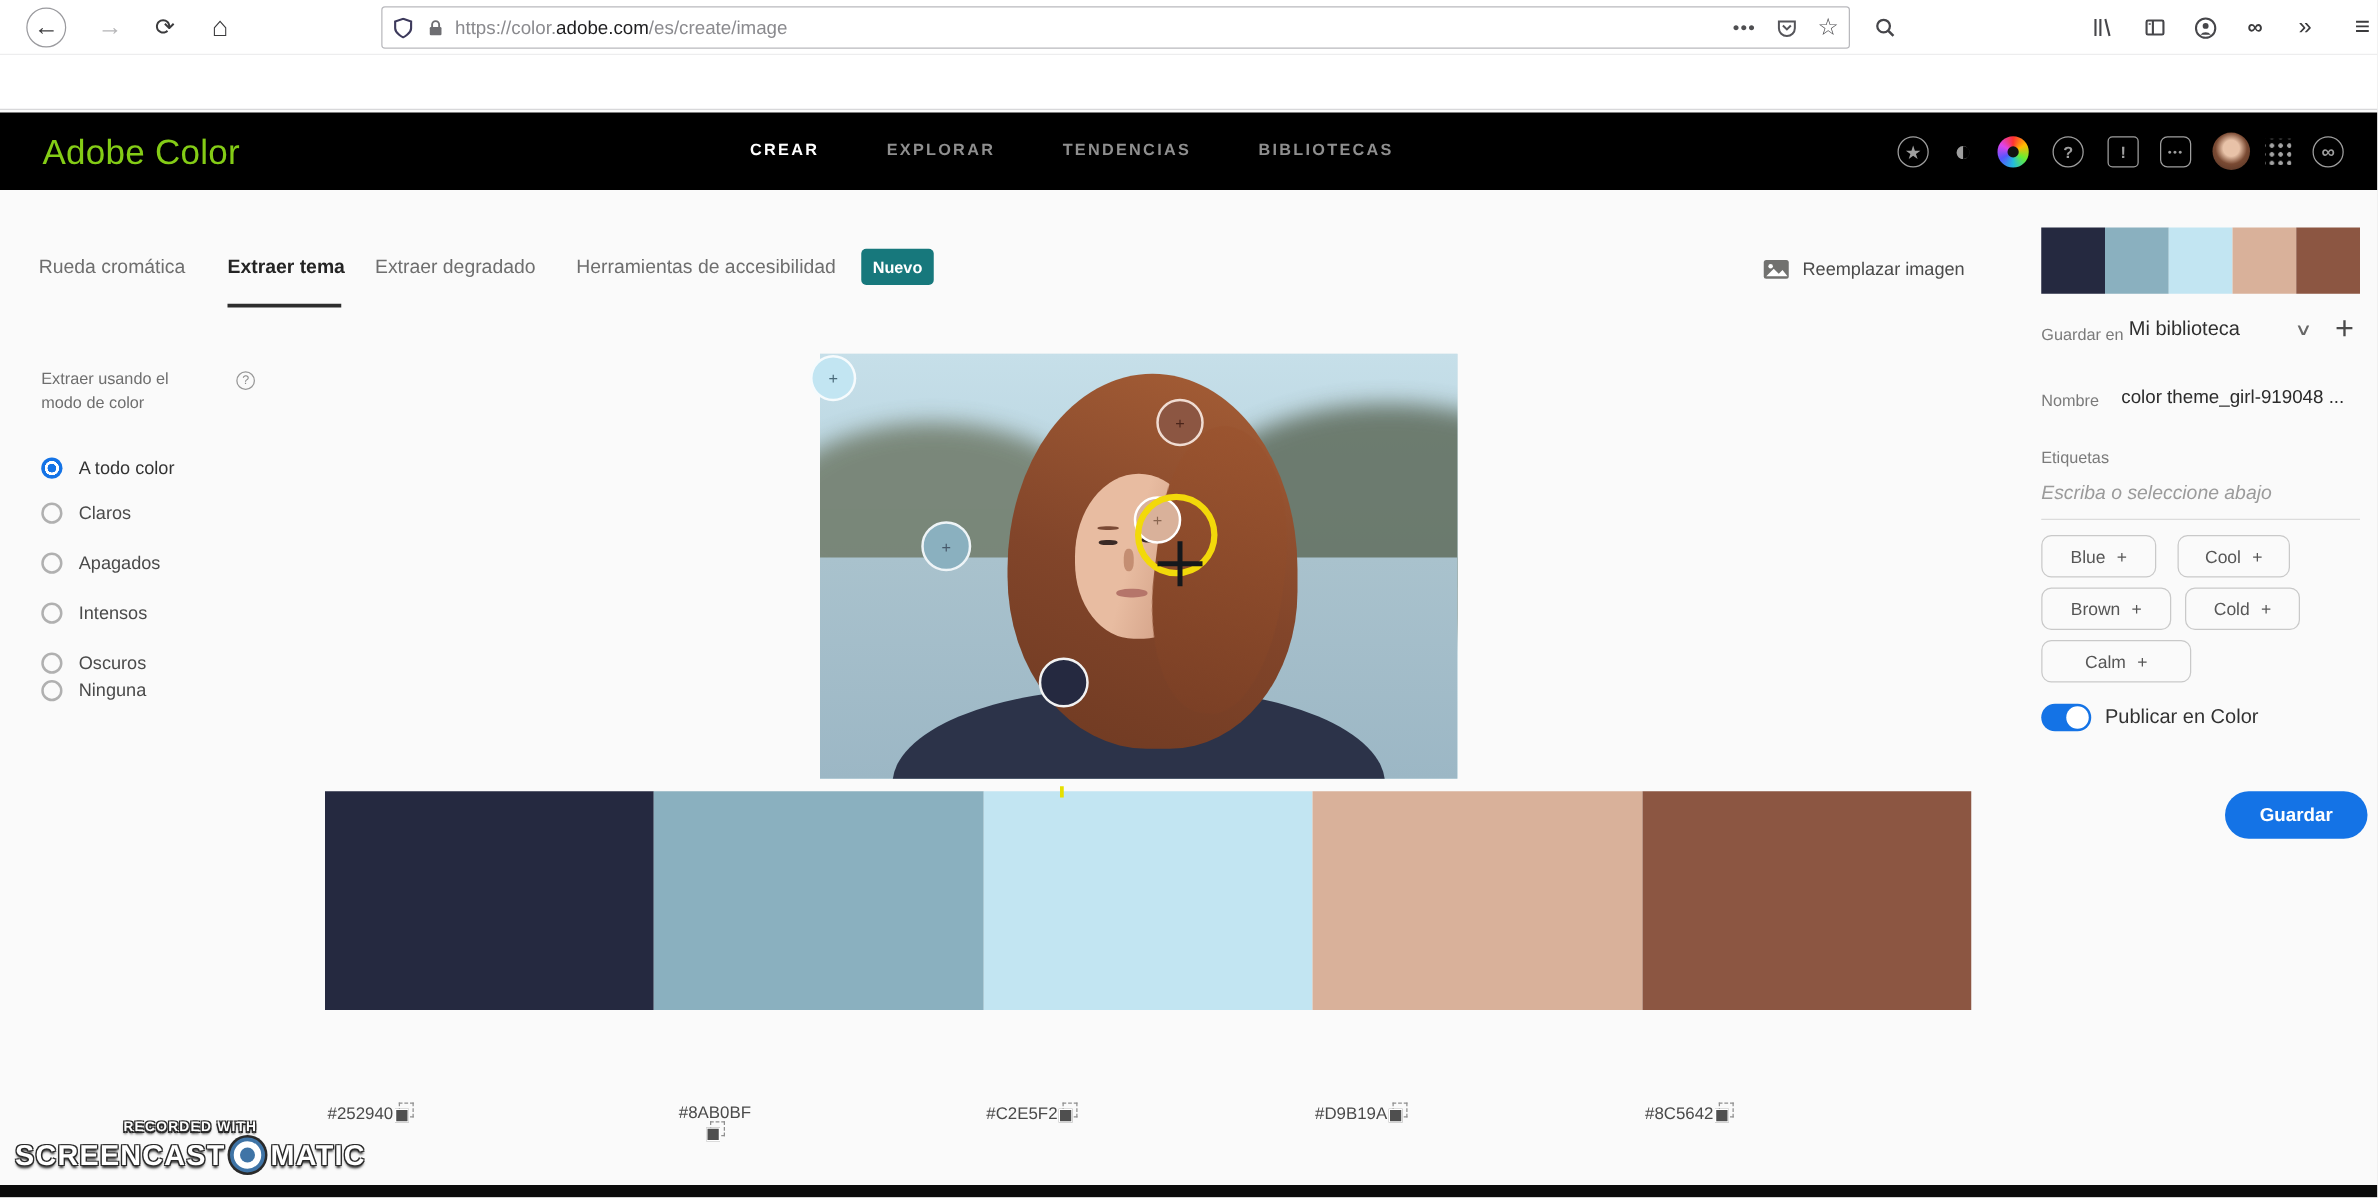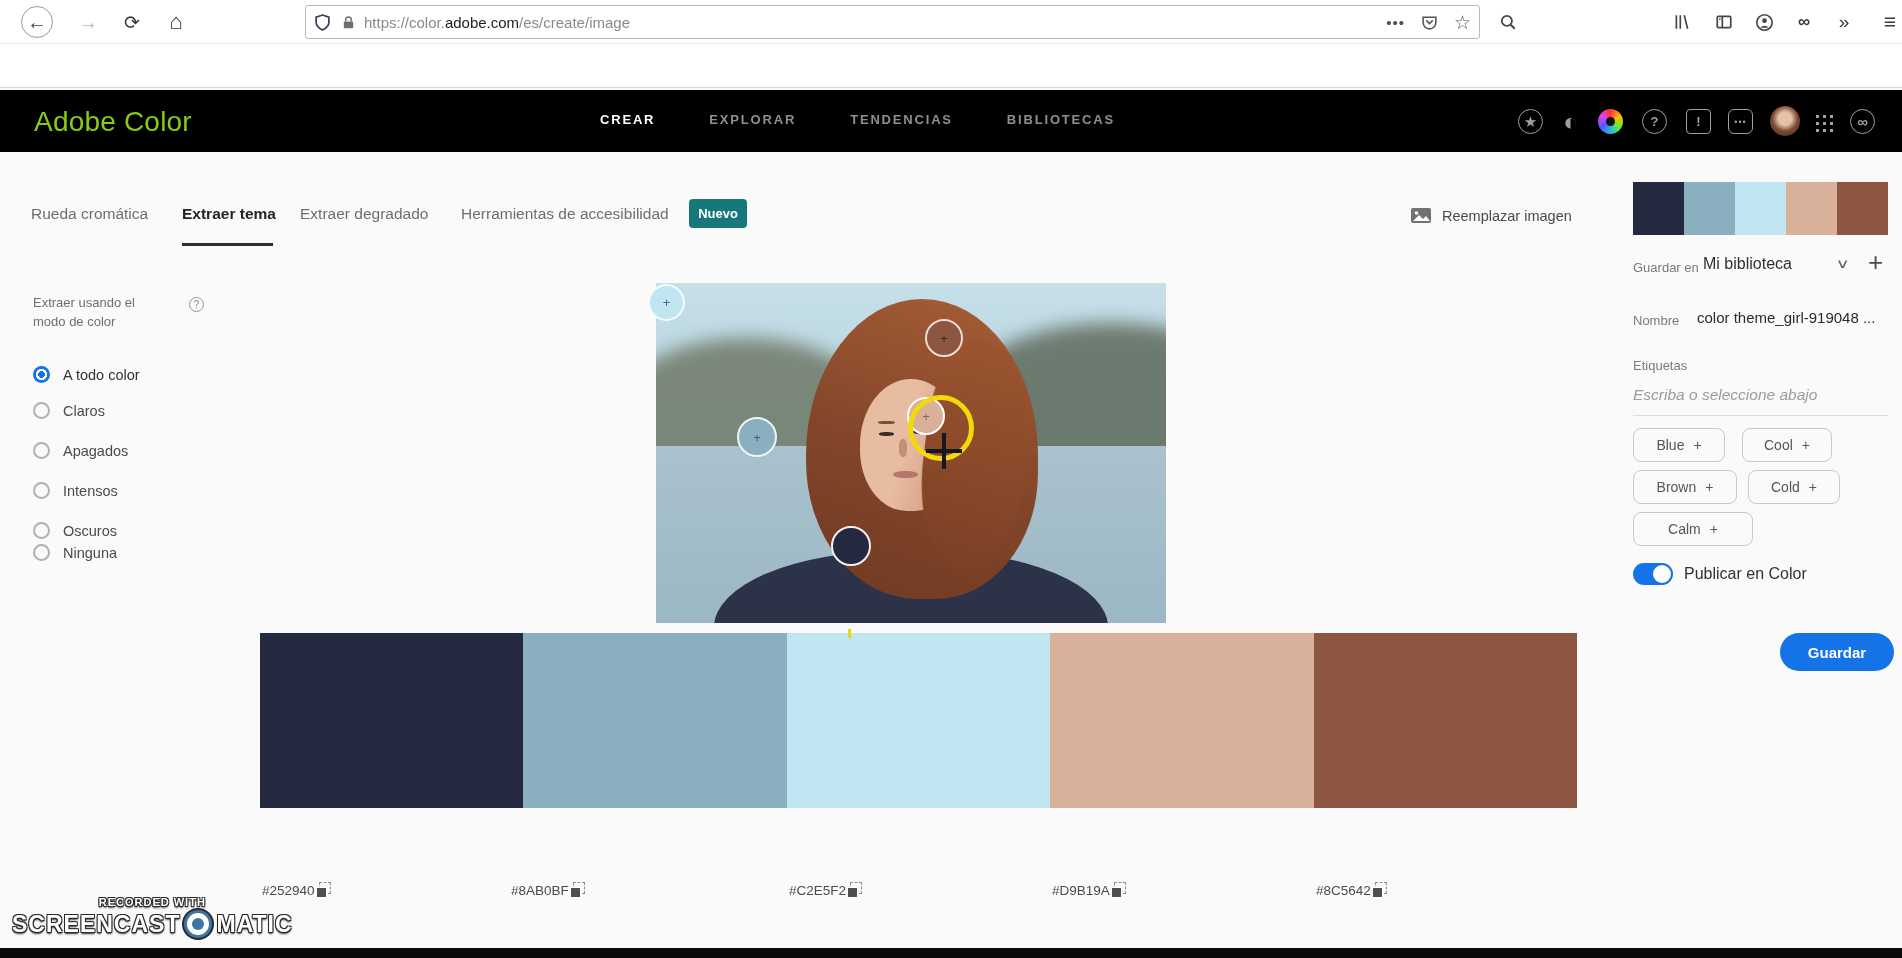--- a/index.html
+++ b/index.html
@@ -326,21 +326,21 @@
     <div class="sw" style="background-color: rgb(194, 229, 242);"></div>
     <div class="sw" style="background-color: rgb(217, 177, 154);"></div>
     <div class="sw" style="background-color: rgb(140, 86, 66);"></div>
   </div>
   <div id="ytick"></div>
 
   <div class="hexrow" style="left:262px;">
     <span class="hex">#252940</span>
     <span class="copyicon"></span>
   </div>
-  <div class="hexrow" style="left:511px;">
+  <div class="hexrow" style="left:543px;flex-direction:column;">
     <span class="hex">#8AB0BF</span>
     <span class="copyicon"></span>
   </div>
   <div class="hexrow" style="left:789px;">
     <span class="hex">#C2E5F2</span>
     <span class="copyicon"></span>
   </div>
   <div class="hexrow" style="left:1052px;">
     <span class="hex">#D9B19A</span>
     <span class="copyicon"></span>

